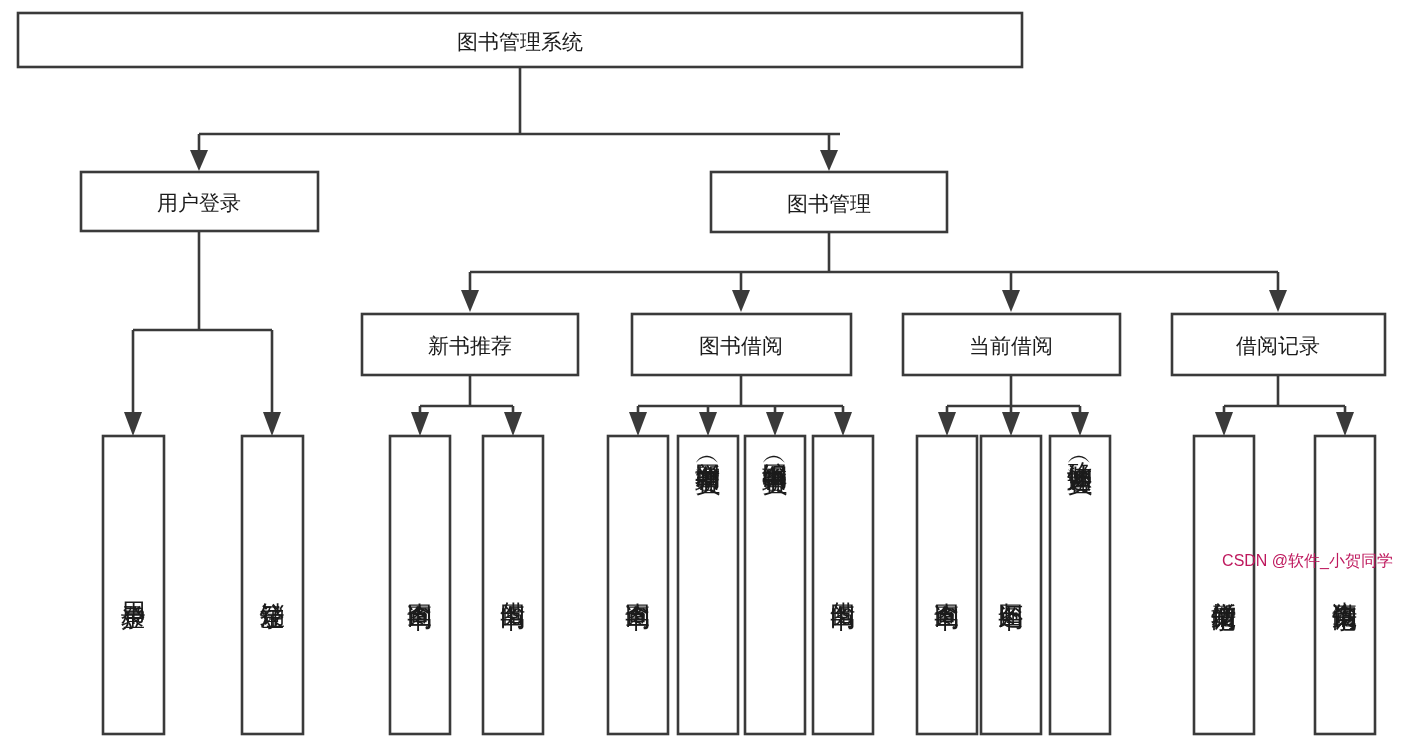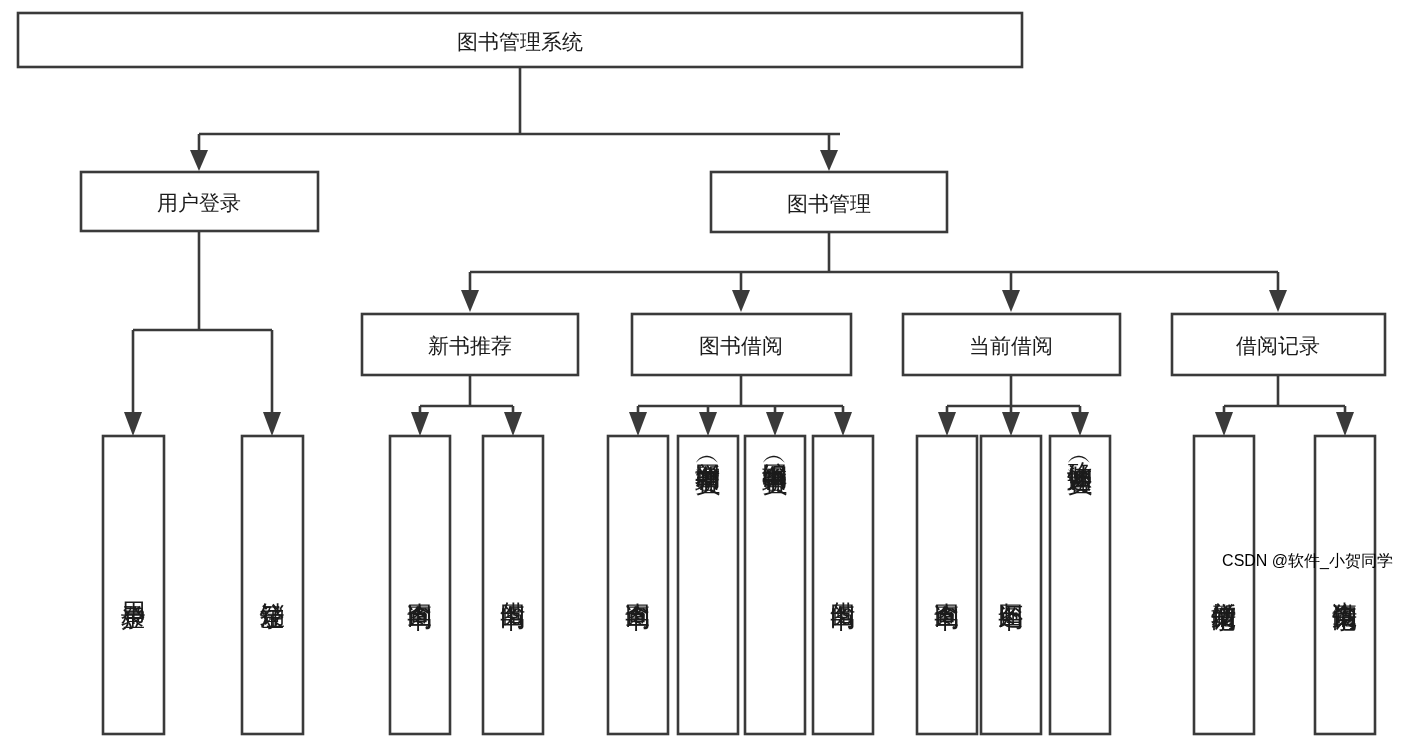--- a/index.html
+++ b/index.html
@@ -71,21 +71,21 @@
     color: #1b1b1b;
     white-space: nowrap;
     text-align: center;
   }
   .watermark {
     position: absolute;
     right: 12px;
     bottom: 6px;
     font-family: "Liberation Sans", "DejaVu Sans", sans-serif;
     font-size: 16px;
-    color: #000000;
+    color: #be185d;
     white-space: nowrap;
     user-select: none;
   }
 </style>
 </head>
 <body>
 
 <div id="diagram-root">
 
   <svg id="flowchart" viewBox="0 0 1405 747">

